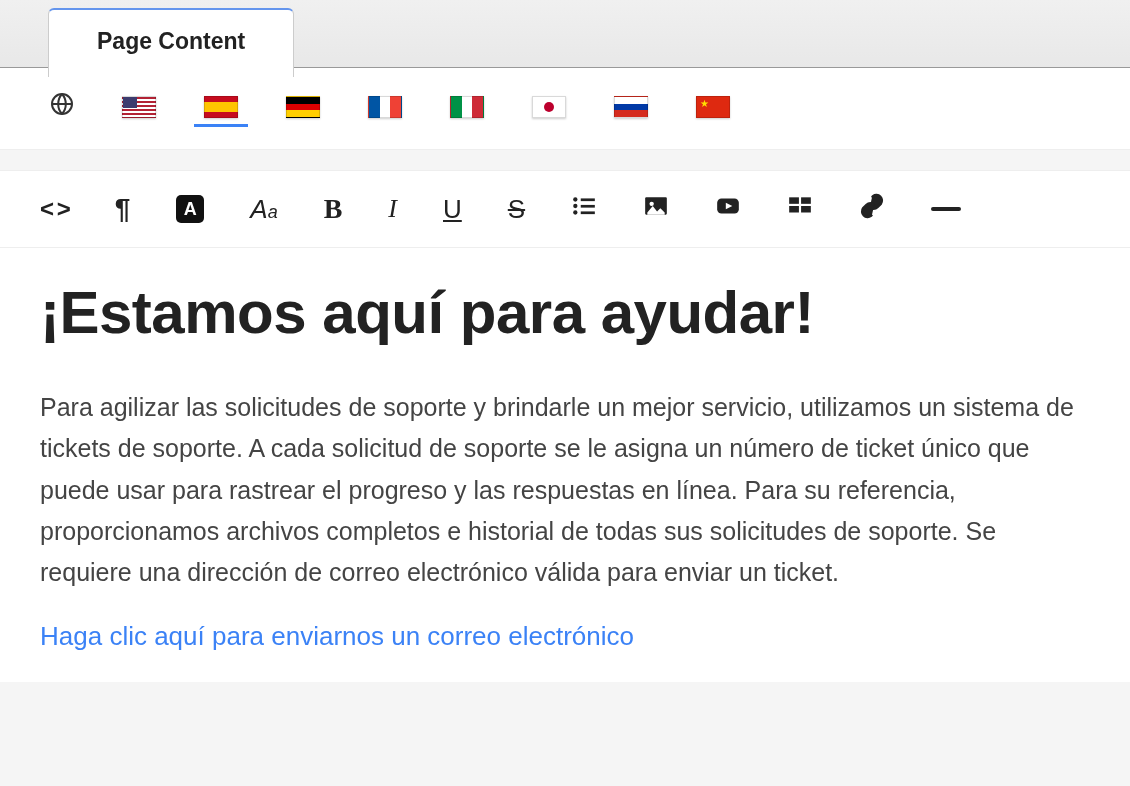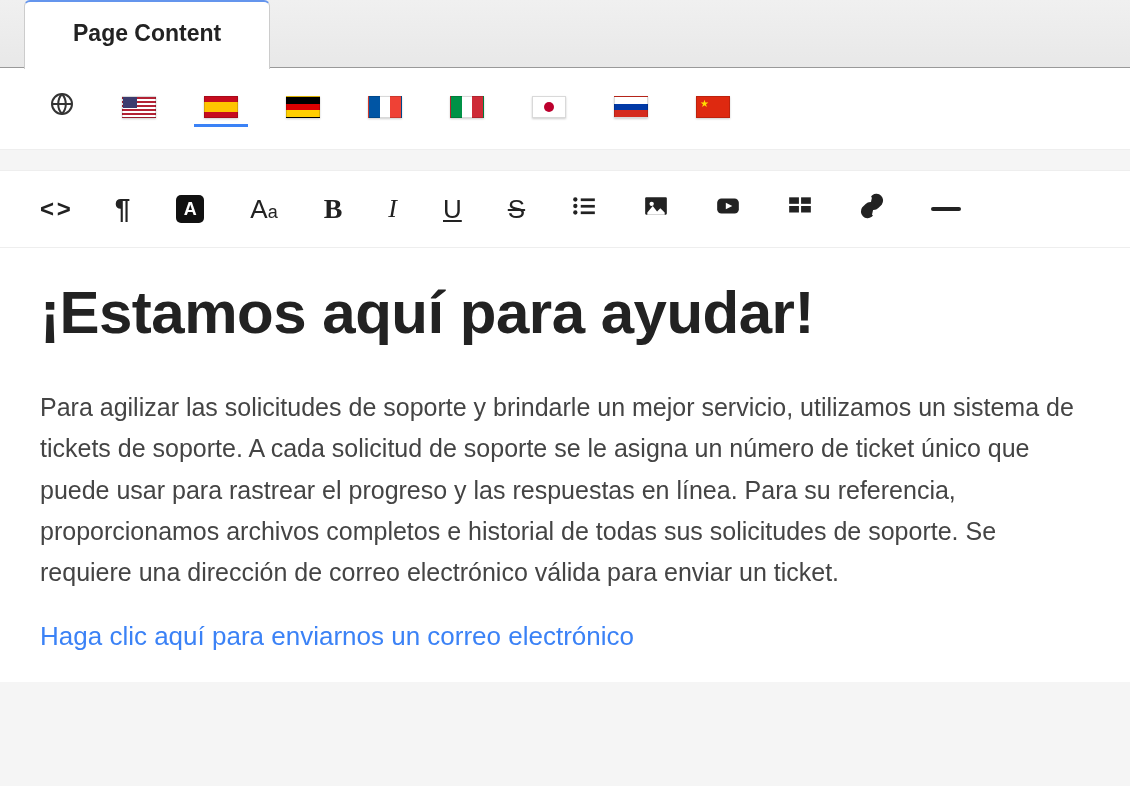--- a/index.html
+++ b/index.html
@@ -10,23 +10,23 @@
     }
     .top-area {
       background: linear-gradient(to bottom, #f0f0f0, #e8e8e8);
       border-bottom: 1px solid #999;
       padding-top: 0;
       height: 68px;
       position: relative;
     }
     .tabs {
       display: flex;
-      margin-left: 24px;
+      margin-left: 48px;
       position: relative;
-      top: 0;
+      top: 8px;
     }
     .tab {
       padding: 18px 48px;
       font-size: 23px;
       color: #555;
       border: 1px solid #bbb;
       border-bottom: none;
       border-radius: 6px 6px 0 0;
       background: linear-gradient(to bottom, #f8f8f8, #eee);
       cursor: pointer;
@@ -183,21 +183,21 @@
   <div class="tb-btn">
     <span style="font-weight:700; font-size:24px; letter-spacing:-2px;">&lt;&nbsp;&gt;</span>
   </div>
   <div class="tb-btn">
     <span style="font-size:28px; font-weight:700;">¶</span>
   </div>
   <div class="tb-btn">
     <span class="A-badge">A</span>
   </div>
   <div class="tb-btn">
-    <span style="font-size:24px;"><span style="font-size:26px;">A</span><span style="font-size:18px;">a</span></span>
+    <span style="font-size:24px;font-style:italic;"><span style="font-size:26px;">A</span><span style="font-size:18px;">a</span></span>
   </div>
   <div class="tb-btn">
     <span class="bold-letter">B</span>
   </div>
   <div class="tb-btn">
     <span class="italic-letter">I</span>
   </div>
   <div class="tb-btn">
     <span style="text-decoration:underline; font-size:26px;">U</span>
   </div>

